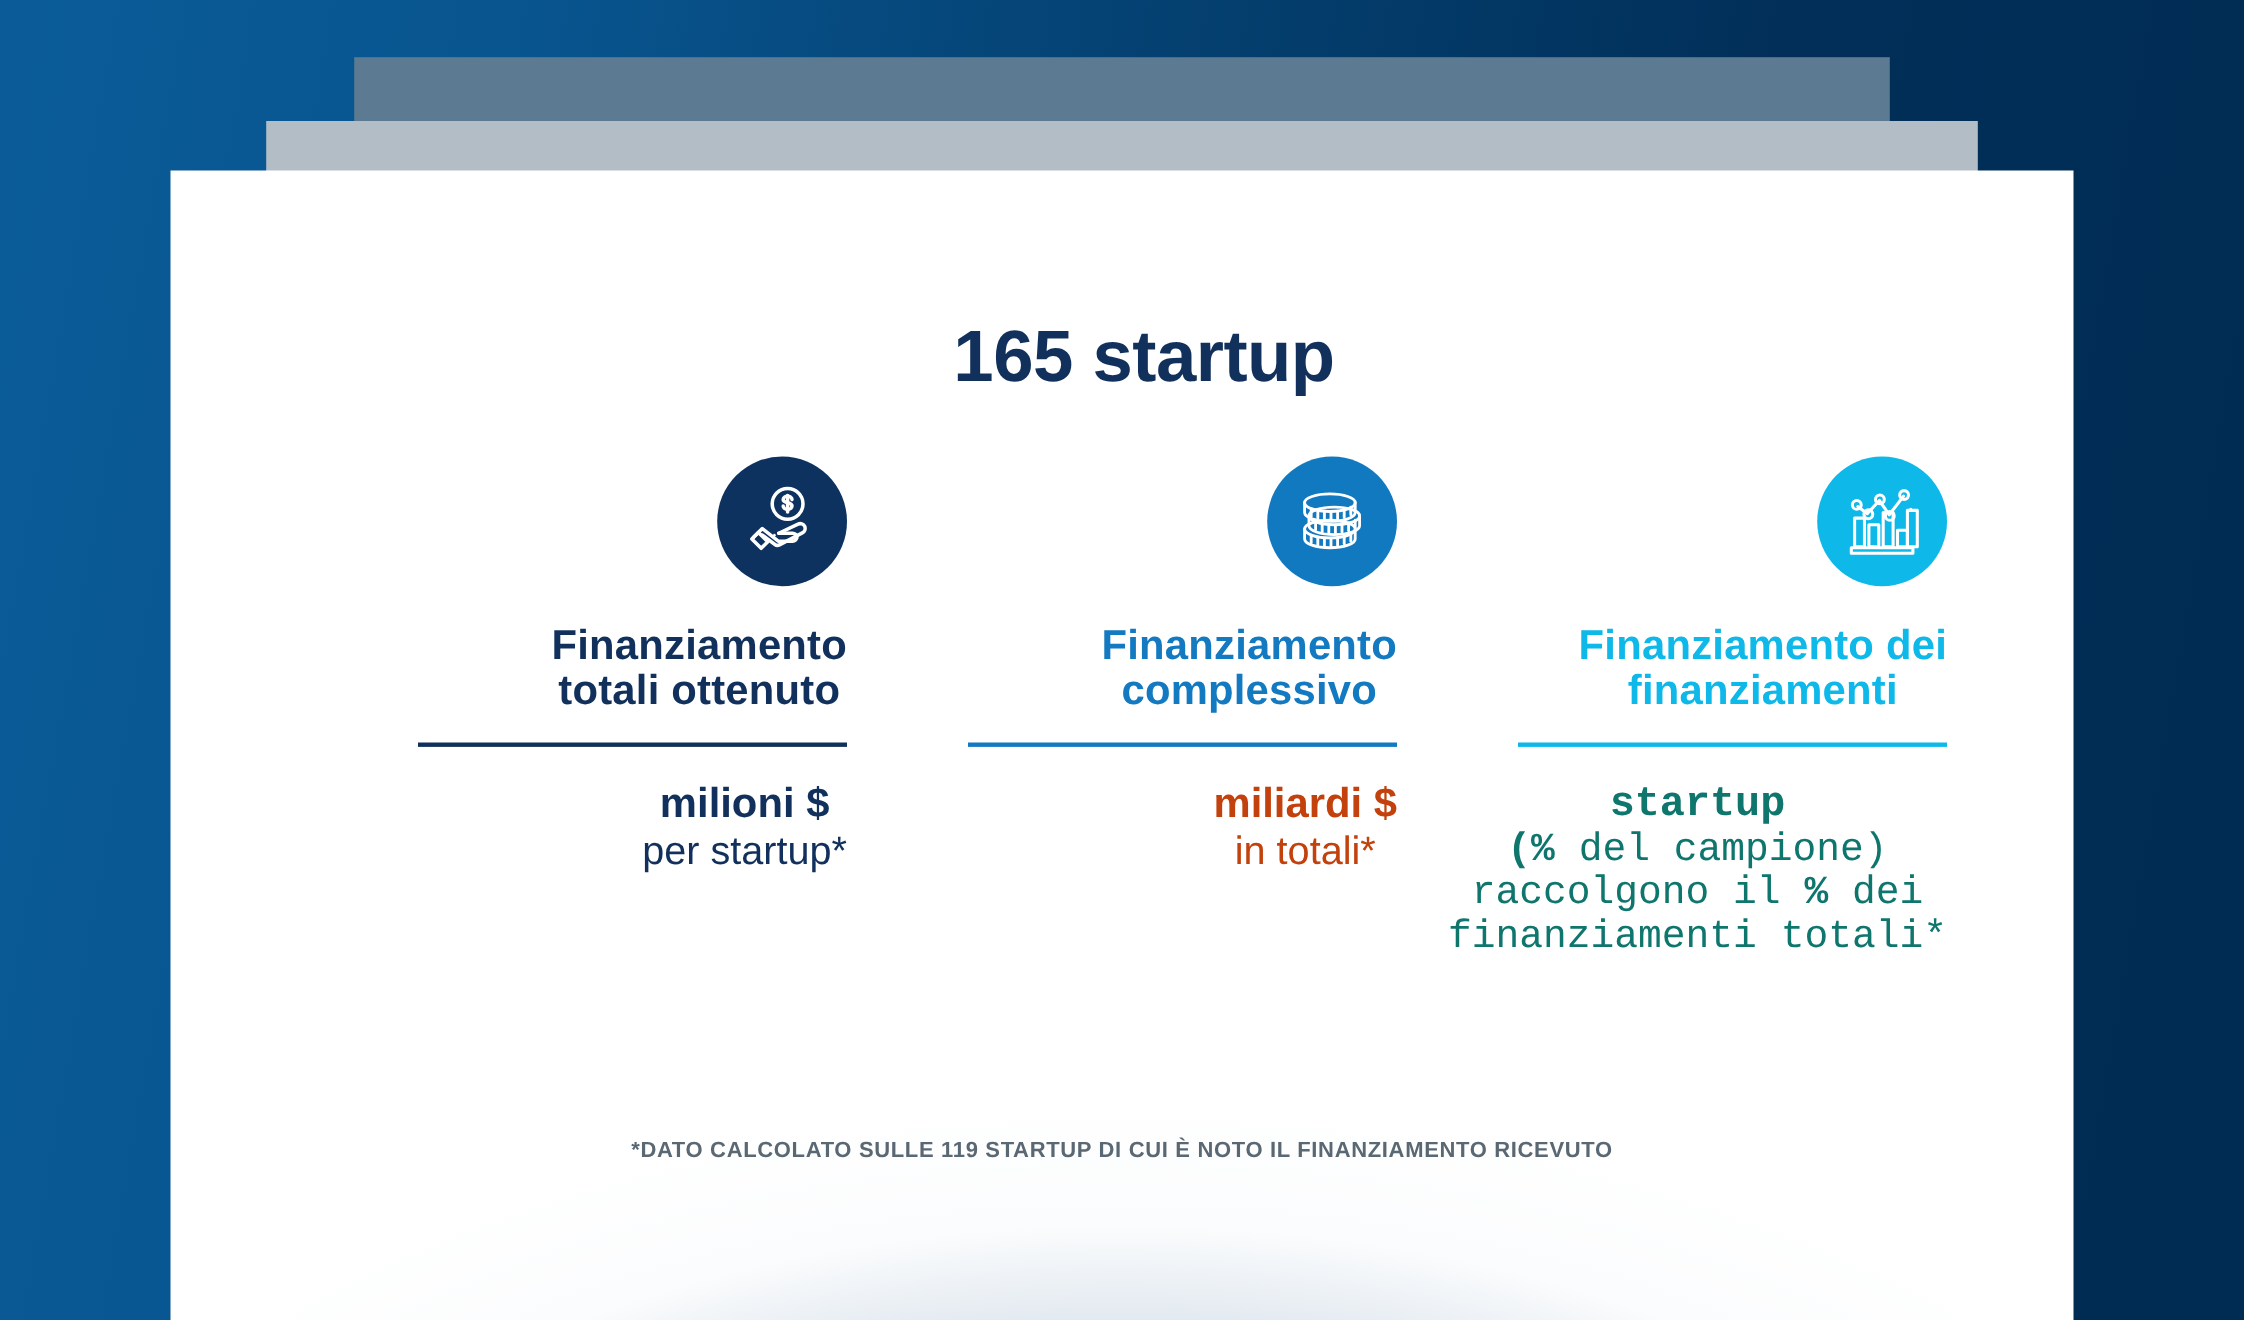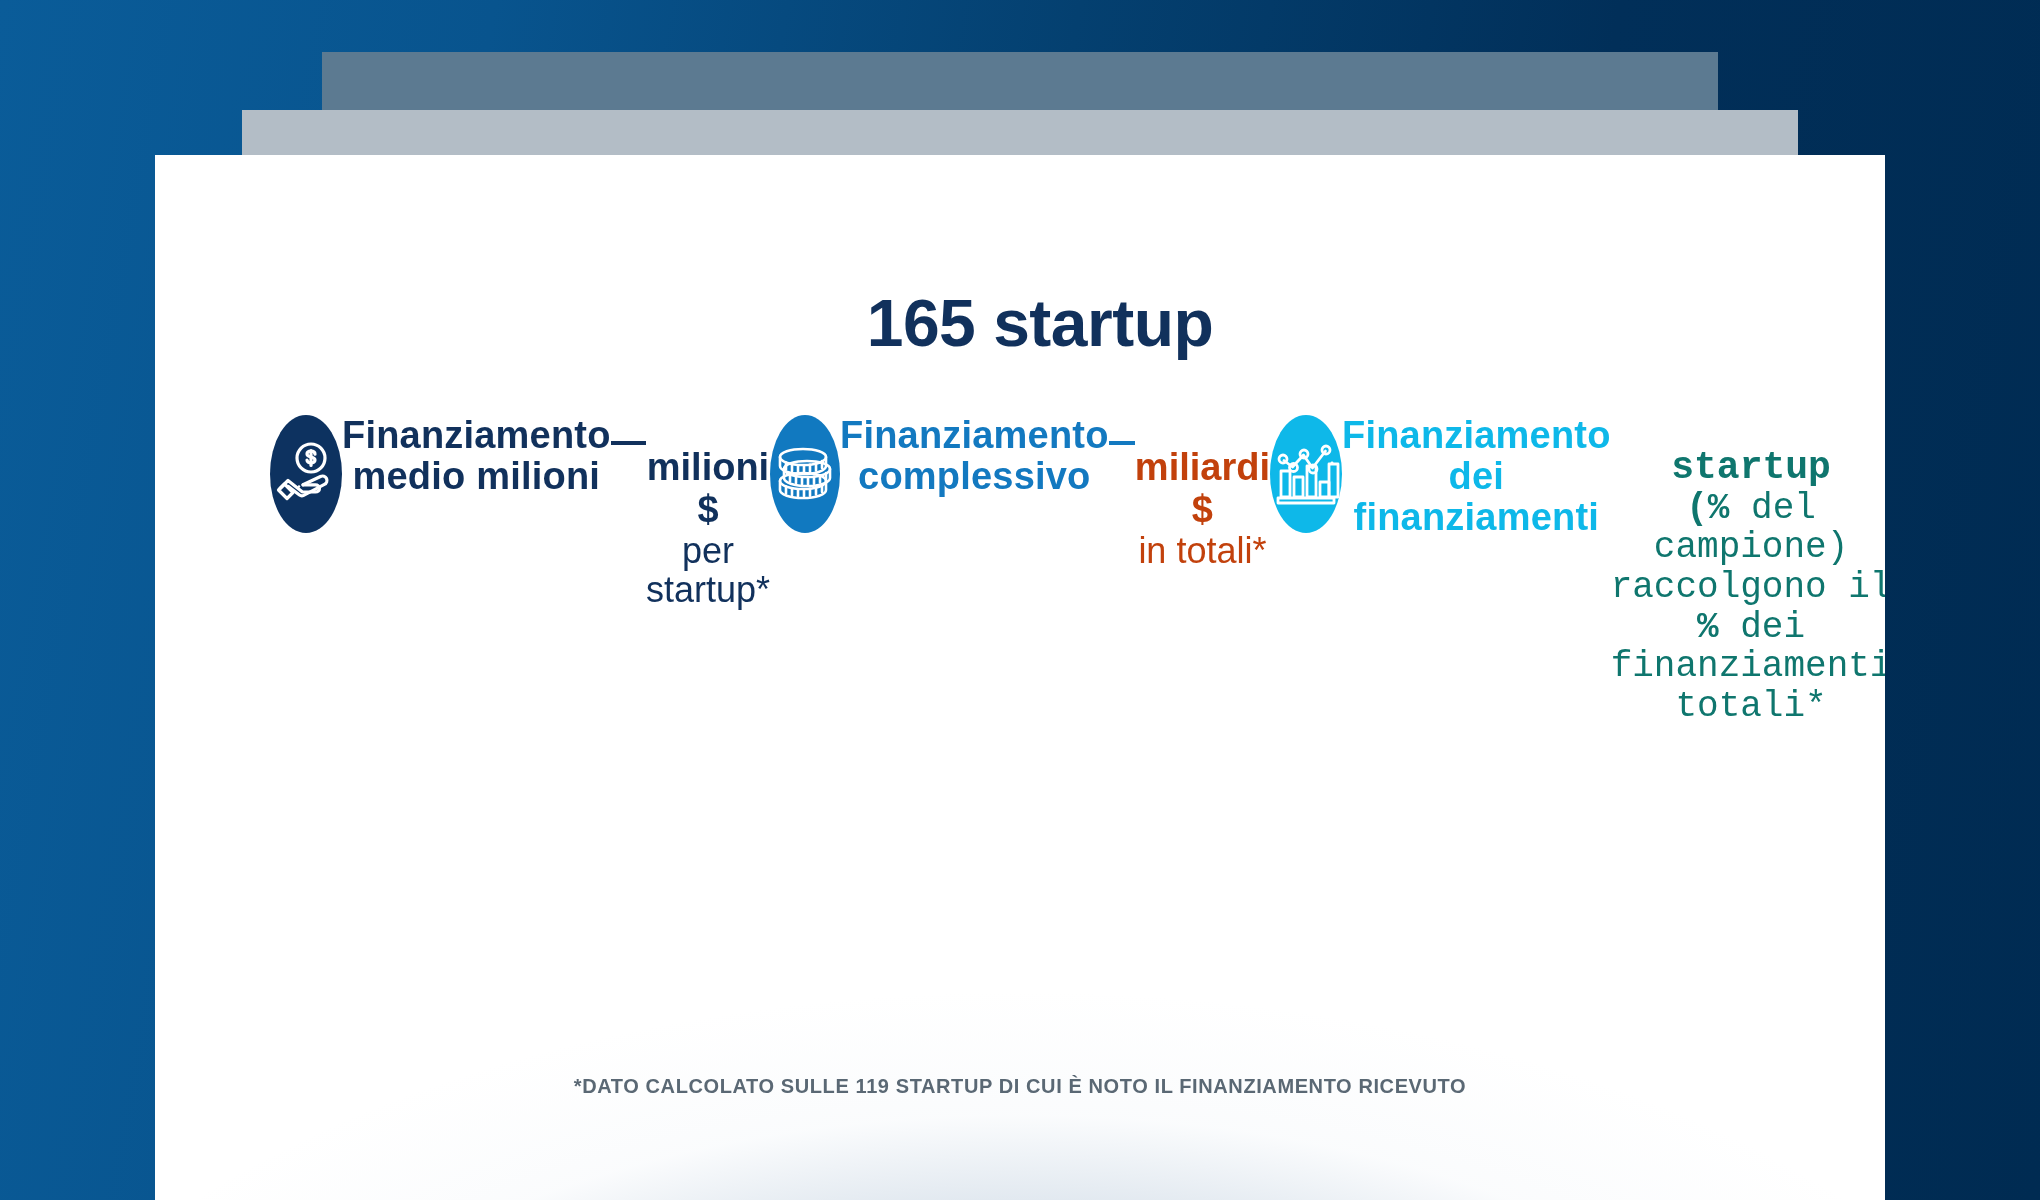--- a/index.html
+++ b/index.html
@@ -89,22 +89,22 @@
     position: absolute;
     top: 260px;
     left: 0;
     width: 100%;
     display: flex;
     justify-content: center;
   }
   .col {
     width: 500px;
     display: flex;
-    flex-direction: row;
-    align-items: flex-start;
+    flex-direction: column;
+    align-items: flex-end;
     text-align: center;
   }
 
   .icon-circle {
     width: 118px;
     height: 118px;
     border-radius: 50%;
     display: flex;
     align-items: center;
     justify-content: center;
@@ -139,21 +139,20 @@
   .footnote {
     position: absolute;
     top: 880px;
     left: 0;
     width: 100%;
     text-align: center;
     font-size: 20px;
     font-weight: bold;
     letter-spacing: 0.6px;
     color: #5A6874;
-    margin-top: 40px;
   }
 </style>
 </head>
 <body>
 
 <div id="stage">
 
   <div class="layer-slate"></div>
   <div class="layer-gray"></div>
 
@@ -173,21 +172,21 @@
               <path d="M41 12.5v15"></path>
               <path d="M45 16.2c0-1.9-1.8-3-4-3s-4 1.1-4 2.9c0 3.9 8 2 8 5.9 0 1.8-1.8 3-4 3s-4-1.2-4-3"></path>
               <path d="M10 50.5l8-8 14.5 11.5h13c2.2 0 4-1.6 4-3.6s-1.8-3.6-4-3.6H33"></path>
               <path d="M33 46.8l17.5-8.3c2.3-1.1 5 -.2 6 2 1 2.2 .1 4.8-2.1 5.9L33.6 57.3c-1.3 .7-2.9 .6-4.1-.3l-11.4-8.6"></path>
               <path d="M14.5 46l8.5 8.5-6 6-8.5-8.5z"></path>
               <circle cx="29" cy="48.5" r="1.2" fill="#FFFFFF" stroke="none"></circle>
             </svg>
           </div>
           <div class="col-title" style="color:#11315C;">
             <span>Finanziamento</span><br>
-            <span>medio milioni</span>
+            <span>totali ottenuto</span>
           </div>
           <div class="col-rule" style="background:#11315C;"></div>
           <div class="col-body" style="color:#11315C;">
             <span class="line strong">milioni $</span>
             <span class="line">per startup*</span>
           </div>
         </div>
 
         <div class="col">
           <div class="icon-circle" style="background:#1179C0;">

